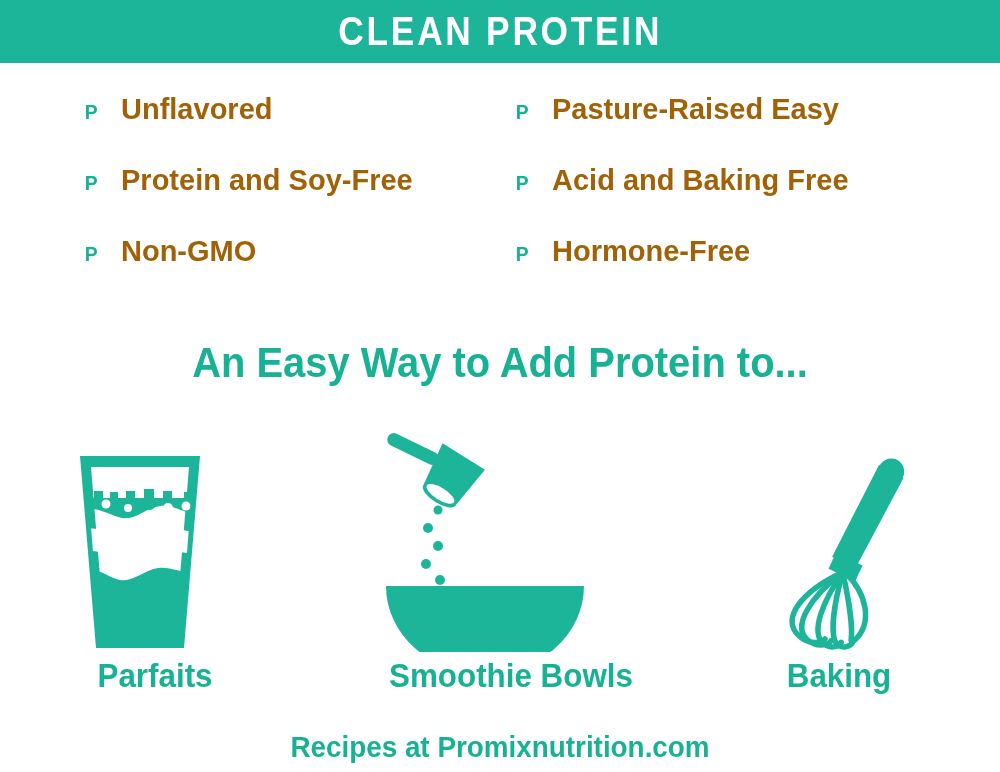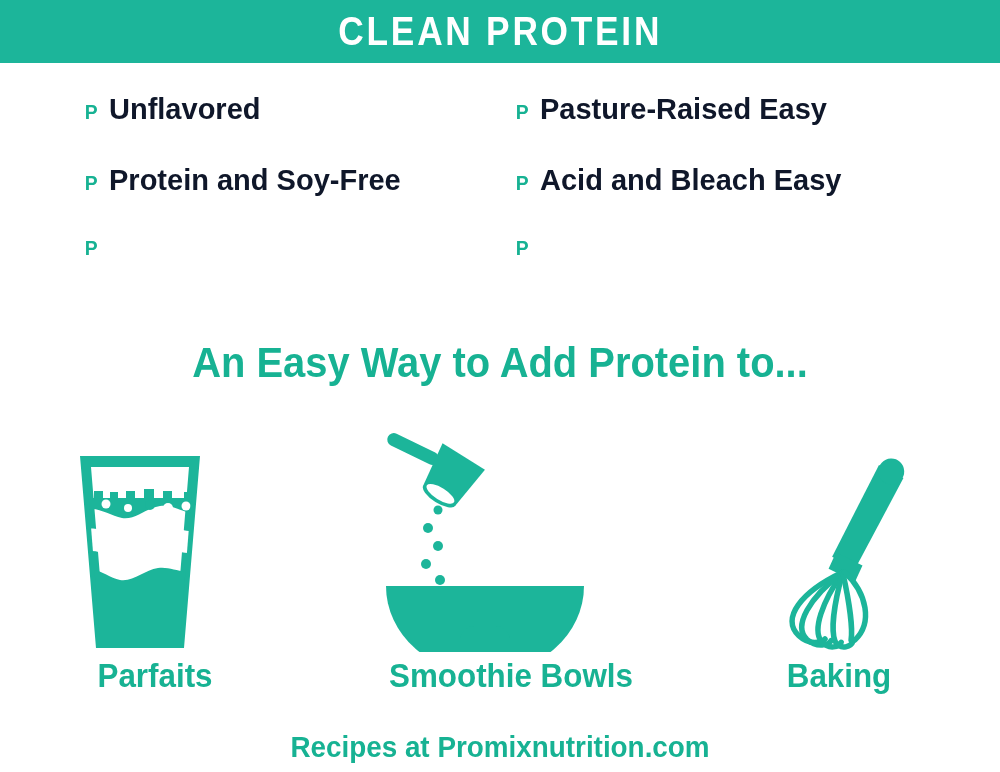--- a/index.html
+++ b/index.html
@@ -71,27 +71,27 @@
     color: #17b293;
     font-family: "Liberation Sans", sans-serif;
     font-size: 21px;
     font-weight: bold;
     line-height: 1;
     width: 21px;
     flex: none;
     transform: scaleX(0.92);
   }
   .feature-label {
-    color: #0f172a;
+    color: #a16207;
     font-family: "Liberation Sans", sans-serif;
     font-size: 29px;
     font-weight: bold;
     line-height: 1;
     white-space: nowrap;
-    margin-left: 4px;
+    margin-left: 16px;
   }
 
   
   .headline {
     position: absolute;
     left: 0;
     top: 342px;
     width: 1000px;
     text-align: center;
     color: #17b293;
@@ -184,38 +184,40 @@
         <span class="feature-label">Unflavored</span>
       </div>
 
       <div class="feature-row">
         <span class="feature-bullet">P</span>
         <span class="feature-label">Protein and Soy-Free</span>
       </div>
 
       <div class="feature-row">
         <span class="feature-bullet">P</span>
+        <span class="feature-label">Non-GMO</span>
       </div>
 
     </div>
 
     <div class="feature-col right">
 
       <div class="feature-row">
         <span class="feature-bullet">P</span>
         <span class="feature-label">Pasture-Raised Easy</span>
       </div>
 
       <div class="feature-row">
         <span class="feature-bullet">P</span>
-        <span class="feature-label">Acid and Bleach Easy</span>
-      </div>
-
-      <div class="feature-row">
-        <span class="feature-bullet">P</span>
+        <span class="feature-label">Acid and Baking Free</span>
+      </div>
+
+      <div class="feature-row">
+        <span class="feature-bullet">P</span>
+        <span class="feature-label">Hormone-Free</span>
       </div>
 
     </div>
   </div>
 
   <div class="headline">An Easy Way to Add Protein to...</div>
 
   <div class="icon-row">
 
     <div class="icon-cell c1">

